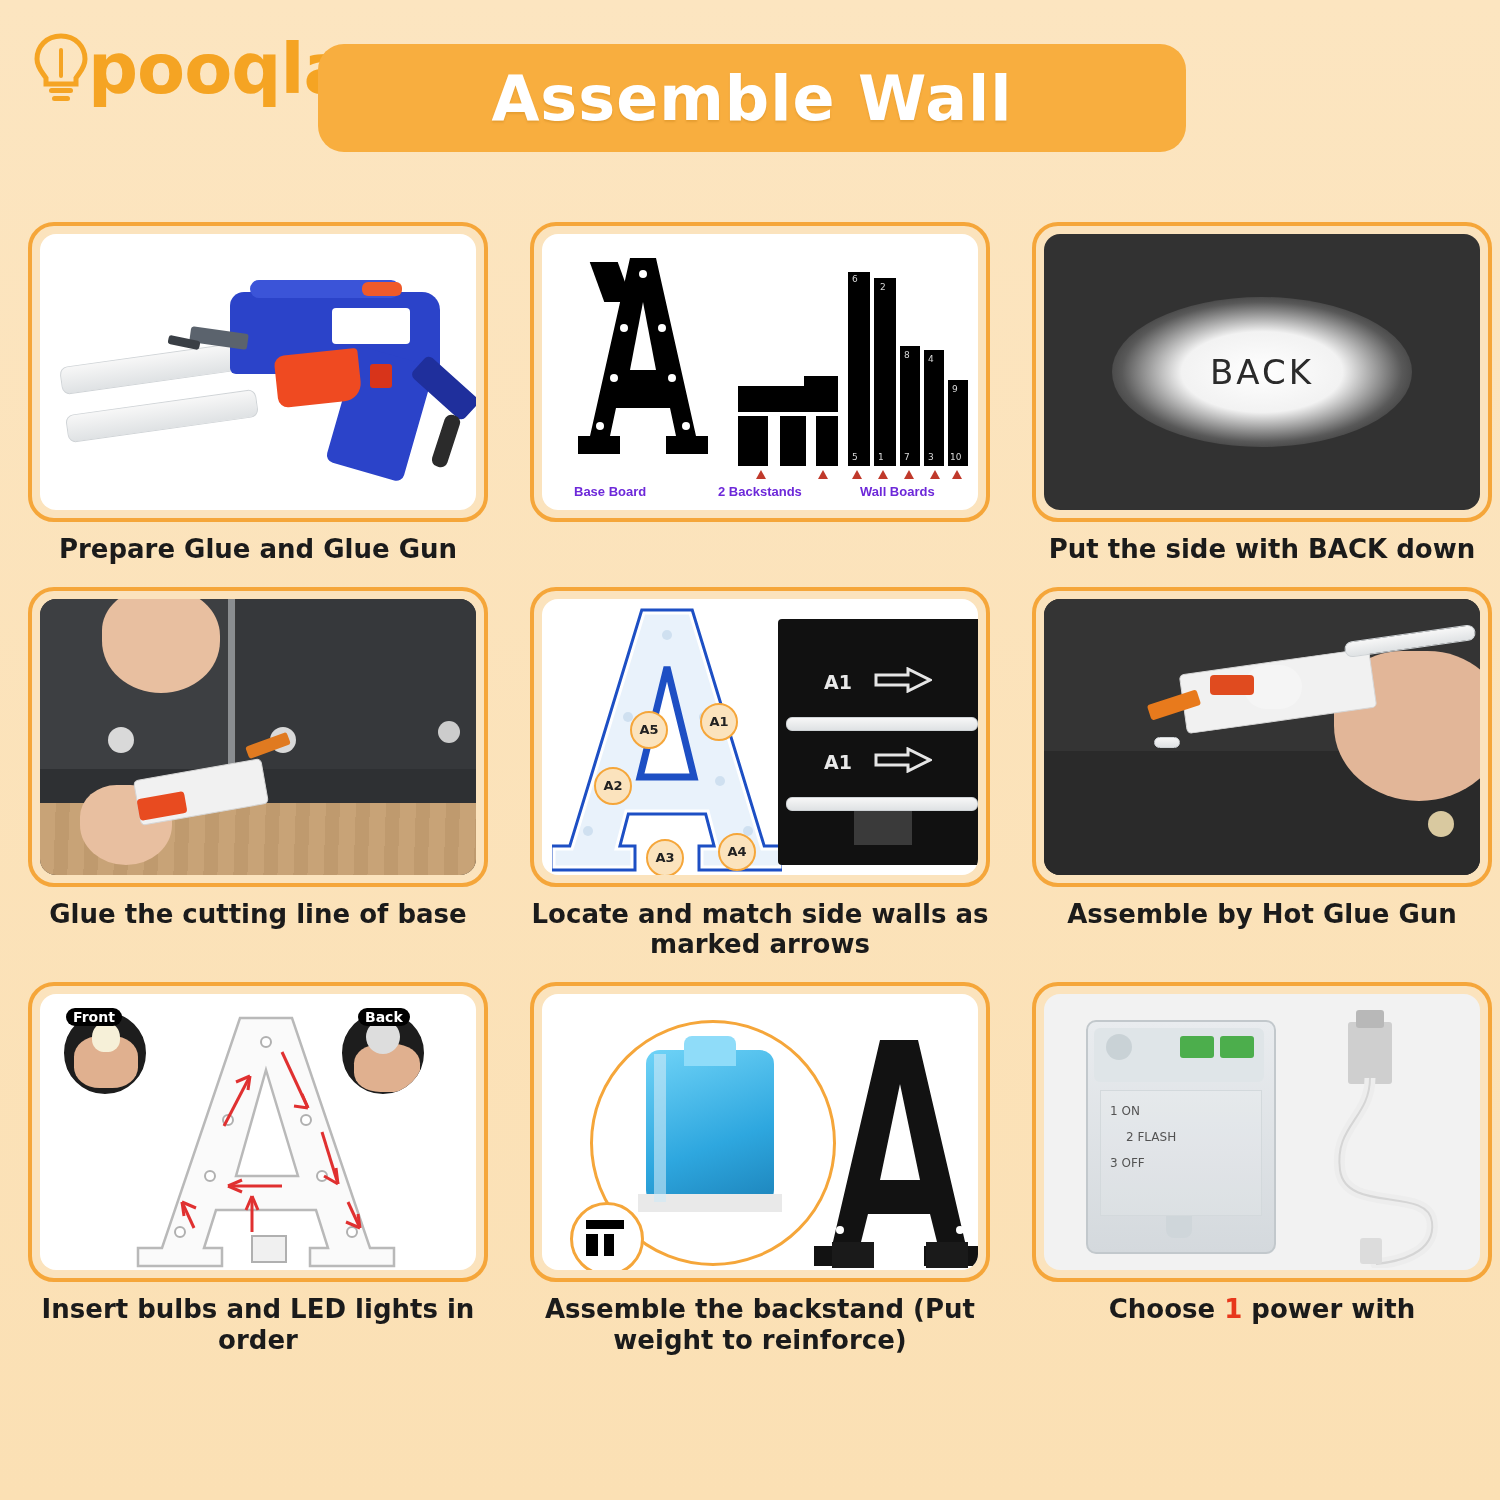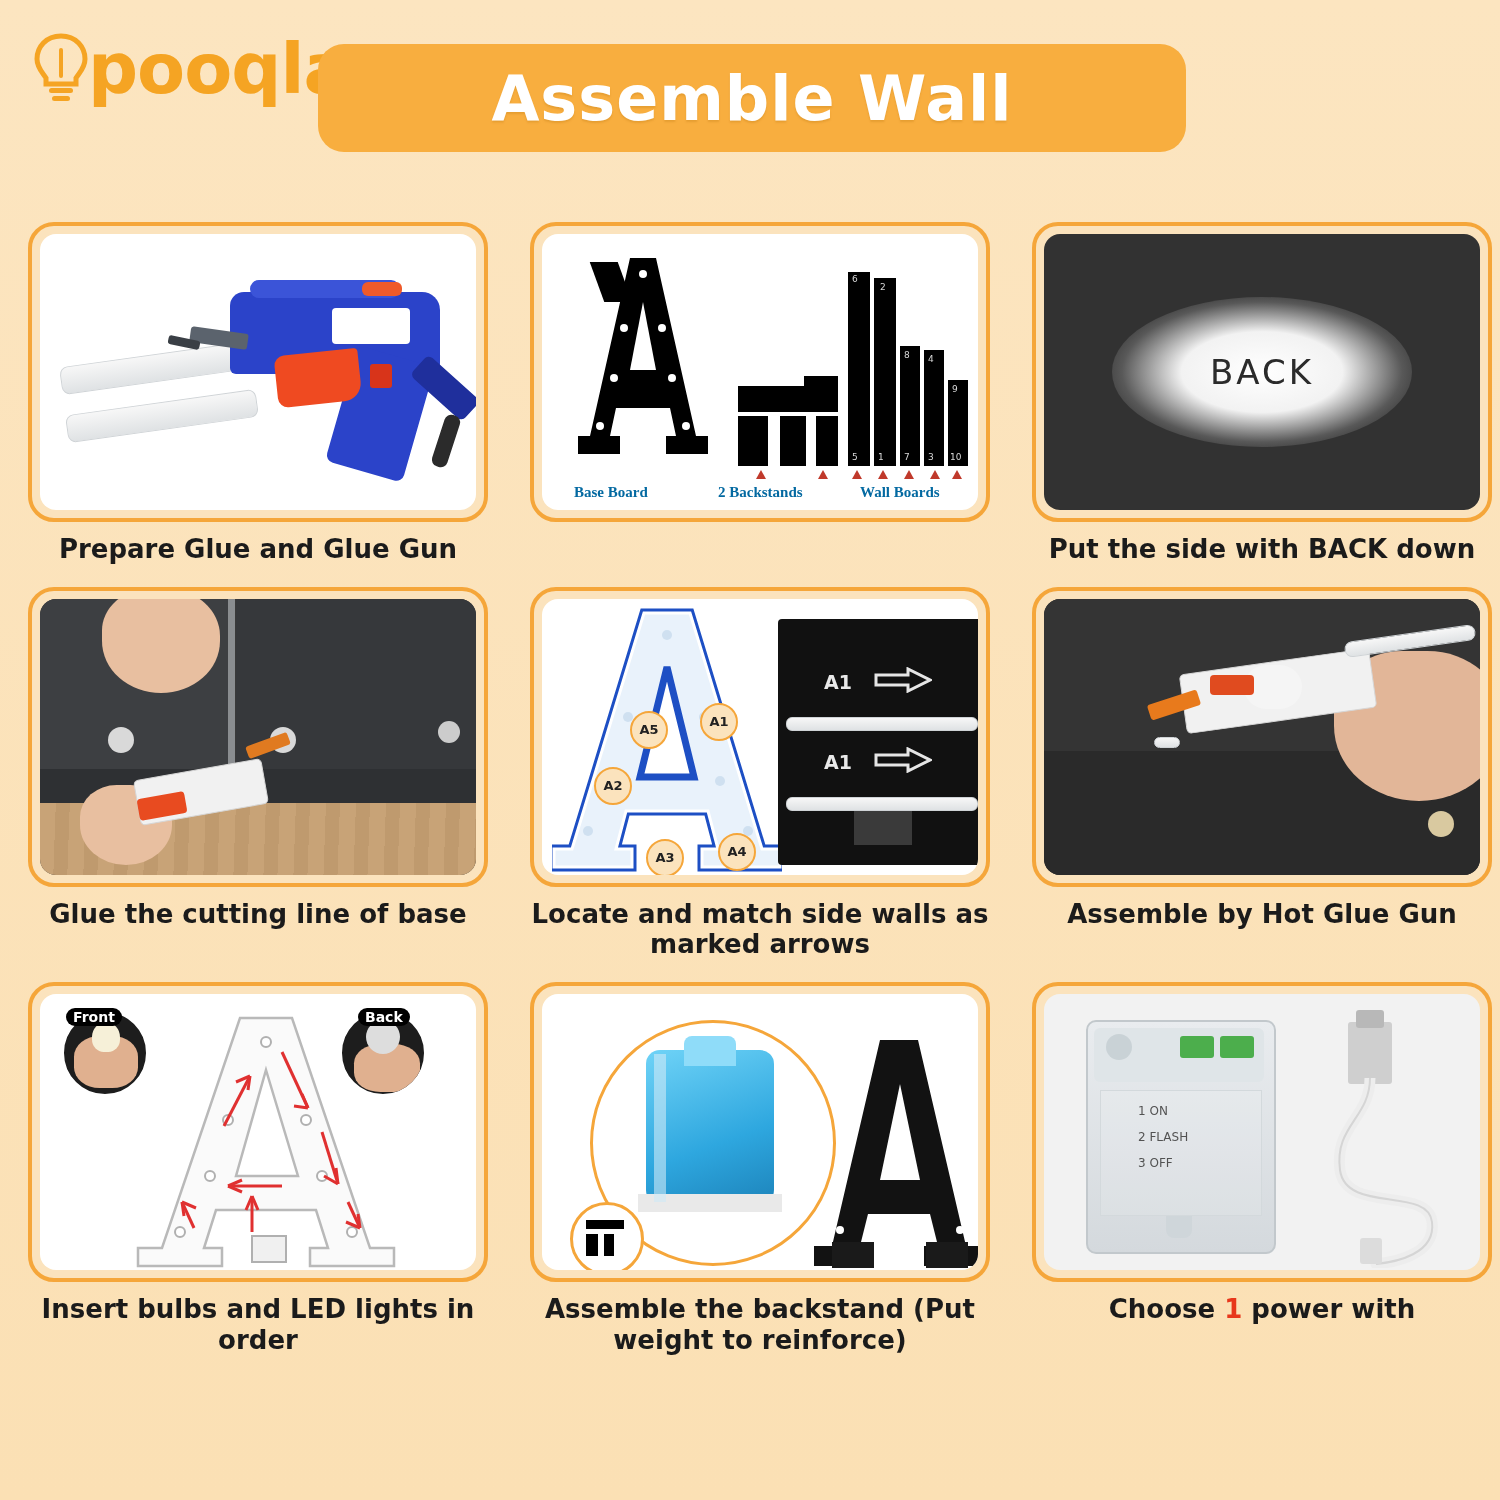--- a/index.html
+++ b/index.html
@@ -145,24 +145,24 @@
     position: absolute;
     background: #ffffff;
     border-radius: 4px;
   }
 
   
   .p2 { background: #ffffff; }
   .blk { position: absolute; background: #000000; }
   .lbl {
     position: absolute;
-    font-size: 15px;
-    font-weight: bold;
-    color: #0369a1;
-    font-family: Liberation Serif, serif;
+    font-size: 13px;
+    font-weight: bold;
+    color: #6d28d9;
+    font-family: Liberation Sans, sans-serif;
     white-space: nowrap;
   }
   .num {
     position: absolute;
     font-size: 9px;
     color: #d8d8d8;
     font-family: "DejaVu Sans", sans-serif;
   }
   .arrow-r {
     position: absolute;
@@ -274,21 +274,20 @@
     background: linear-gradient(180deg,#e9ecef,#d4d9dd);
     border: 2px solid #c2c8cc;
     border-radius: 10px;
   }
   .batt-txt {
     position: absolute;
     font-size: 12px;
     color: #3b3b3b;
     font-family: "DejaVu Sans", sans-serif;
     white-space: nowrap;
-    margin-left: 28px;
   }
   .usb-head {
     position: absolute;
     background: #cfcfcf;
     border-radius: 3px;
   }
 </style>
 </head>
 <body>
 
@@ -550,21 +549,21 @@
 
     <div class="cell">
       <div class="frame">
         <div class="photo p9">
           <div class="batt" style="left:42px; top:26px; width:186px; height:230px;"></div>
           <div class="batt" style="left:50px; top:34px; width:170px; height:54px; background:#dfe5e8; border:none; border-radius:6px;"></div>
           <div class="blk" style="left:136px; top:42px; width:34px; height:22px; background:#4cae4c; border-radius:3px;"></div>
           <div class="blk" style="left:176px; top:42px; width:34px; height:22px; background:#4cae4c; border-radius:3px;"></div>
           <div class="blk" style="left:62px; top:40px; width:26px; height:26px; background:#c9d2d6; border-radius:50%;"></div>
           <div class="batt-txt" style="left:66px; top:110px;">1 ON</div>
-          <div class="batt-txt" style="left:66px; top:136px;">2 FLASH</div>
+          <div class="batt-txt" style="left:82px; top:136px;">2 FLASH</div>
           <div class="batt-txt" style="left:66px; top:162px;">3 OFF</div>
           <div class="blk" style="left:56px; top:96px; width:160px; height:124px; background:rgba(255,255,255,0.12); border:1px solid #d3d9dc;"></div>
           <div class="blk" style="left:122px; top:222px; width:26px; height:22px; background:#cfd6da; border-radius:0 0 8px 8px;"></div>
 
           <div class="usb-head" style="left:304px; top:28px; width:44px; height:62px;"></div>
           <div class="usb-head" style="left:312px; top:16px; width:28px; height:18px; background:#b8b8b8;"></div>
           <svg style="position:absolute;left:280px;top:84px;" width="150" height="190" viewBox="0 0 150 190">
             <path d="M46 0 C46 40 10 48 16 92 C22 136 104 108 108 144 C112 176 72 184 52 186" fill="none" stroke="#ededed" stroke-width="11" stroke-linecap="round"></path>
             <path d="M46 0 C46 40 10 48 16 92 C22 136 104 108 108 144 C112 176 72 184 52 186" fill="none" stroke="#d5d5d5" stroke-width="2"></path>
           </svg>

